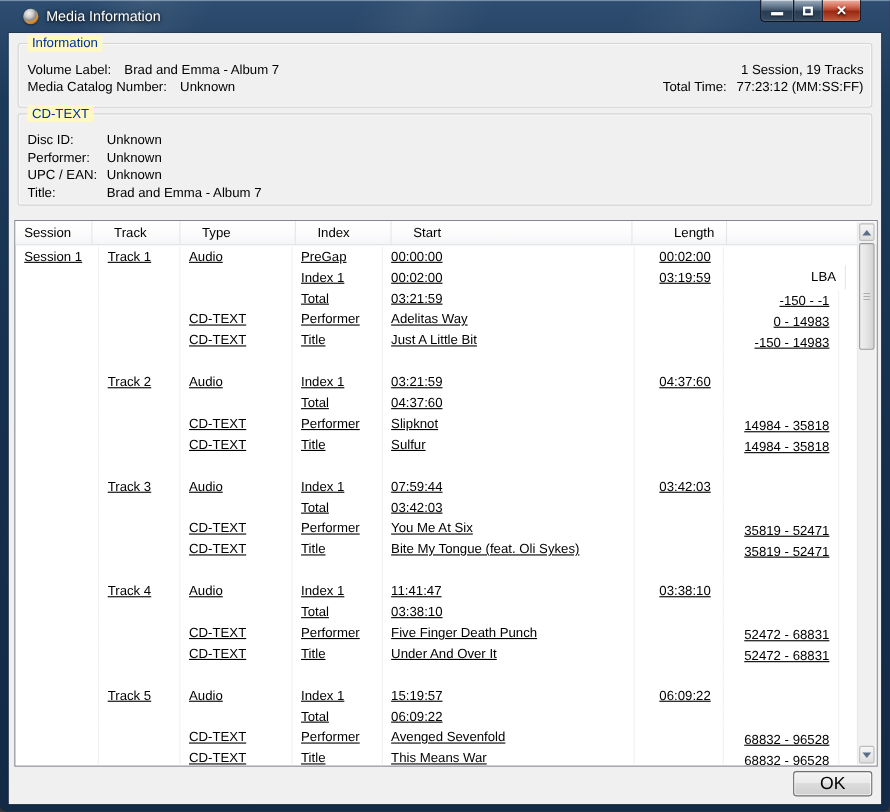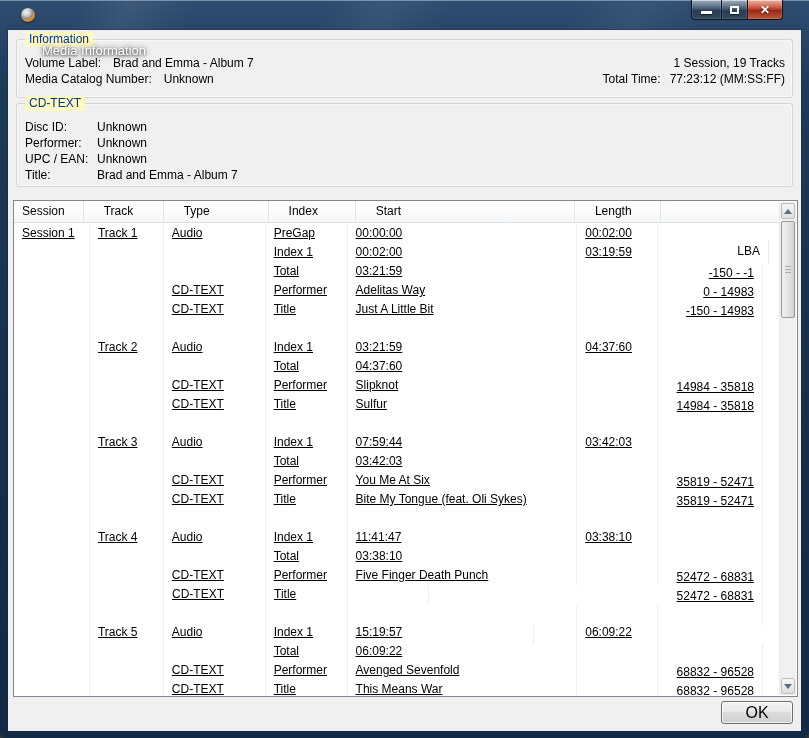--- a/index.html
+++ b/index.html
@@ -27,21 +27,20 @@
   
   .titlebar { position:absolute; top:0; left:0; right:0; height:30px; z-index:6; }
   .title-icon {
     position:absolute; left:21px; top:8px; width:14px; height:14px; border-radius:50%;
     background: radial-gradient(circle at 38% 30%, #f4f4f4 0%, #c9c9c9 30%, #8f8f8f 48%, #e09030 62%, #9c5c12 90%);
     box-shadow: 0 1px 2px rgba(0,0,0,.5);
   }
   .title-text {
     position:absolute; left:42px; top:7px; color:#ffffff; font-size:13px;
     text-shadow: 0 1px 3px rgba(0,0,0,.8), 0 0 6px rgba(0,0,0,.5);
-    margin-top: 36px;
   }
   .caption-buttons { position:absolute; top:0; right:26px; display:flex; z-index:7; }
   .cap-btn {
     height:20px; border:1px solid #10131c; border-top:none;
     background: linear-gradient(180deg, #9fb0c0 0%, #65798d 30%, #3c5168 50%, #273c53 52%, #34495f 100%);
     box-shadow: inset 0 1px 0 rgba(255,255,255,.45), inset 0 0 0 1px rgba(255,255,255,.12);
     display:flex; align-items:center; justify-content:center;
     color:#fff; cursor:default;
   }
   .cap-min { width:30px; border-right:none; border-radius:0 0 0 4px; }
@@ -101,21 +100,21 @@
   .lv-row { display:flex; height:19px; }
   .bcell {
     height:19px; line-height:19px; padding:0 8px; white-space:nowrap; overflow:hidden;
     border-right:1px solid #f1f1f3;
   }
   .c-session { width:76px; }
   .c-track   { width:74px; }
   .c-type    { width:102px; }
   .c-index   { width:82px; }
   .c-start   { width:230px; }
-  .c-length  { width:81px; padding-right:11px; }
+  .c-length  { width:81px; text-align:right; padding-right:11px; }
   .c-lba     { width:105px; text-align:right; padding-right:8px;margin-top:40px; }
   .c-fill    { flex:1; border-right:none; }
   .hcell.c-fill { border-right:none; }
 
   
   .scrollbar {
     position:absolute; top:1px; bottom:1px; right:1px; width:17px;
     background:#f0f0f0; border-left:1px solid #eaeaea;
   }
   .sb-btn {
@@ -409,20 +408,21 @@
     <div class="bcell c-start">Five Finger Death Punch</div>
     <div class="bcell c-length"></div>
     <div class="bcell c-lba"></div>
     <div class="bcell c-fill"></div>
   </div>
           <div class="lv-row">
     <div class="bcell c-session"></div>
     <div class="bcell c-track"></div>
     <div class="bcell c-type">CD-TEXT</div>
     <div class="bcell c-index">Title</div>
+    <div class="bcell c-start">Under And Over It</div>
     <div class="bcell c-length"></div>
     <div class="bcell c-lba"></div>
     <div class="bcell c-fill"></div>
   </div>
           <div class="lv-row">
     <div class="bcell c-session"></div>
     <div class="bcell c-track"></div>
     <div class="bcell c-type"></div>
     <div class="bcell c-index"></div>
     <div class="bcell c-start"></div>

